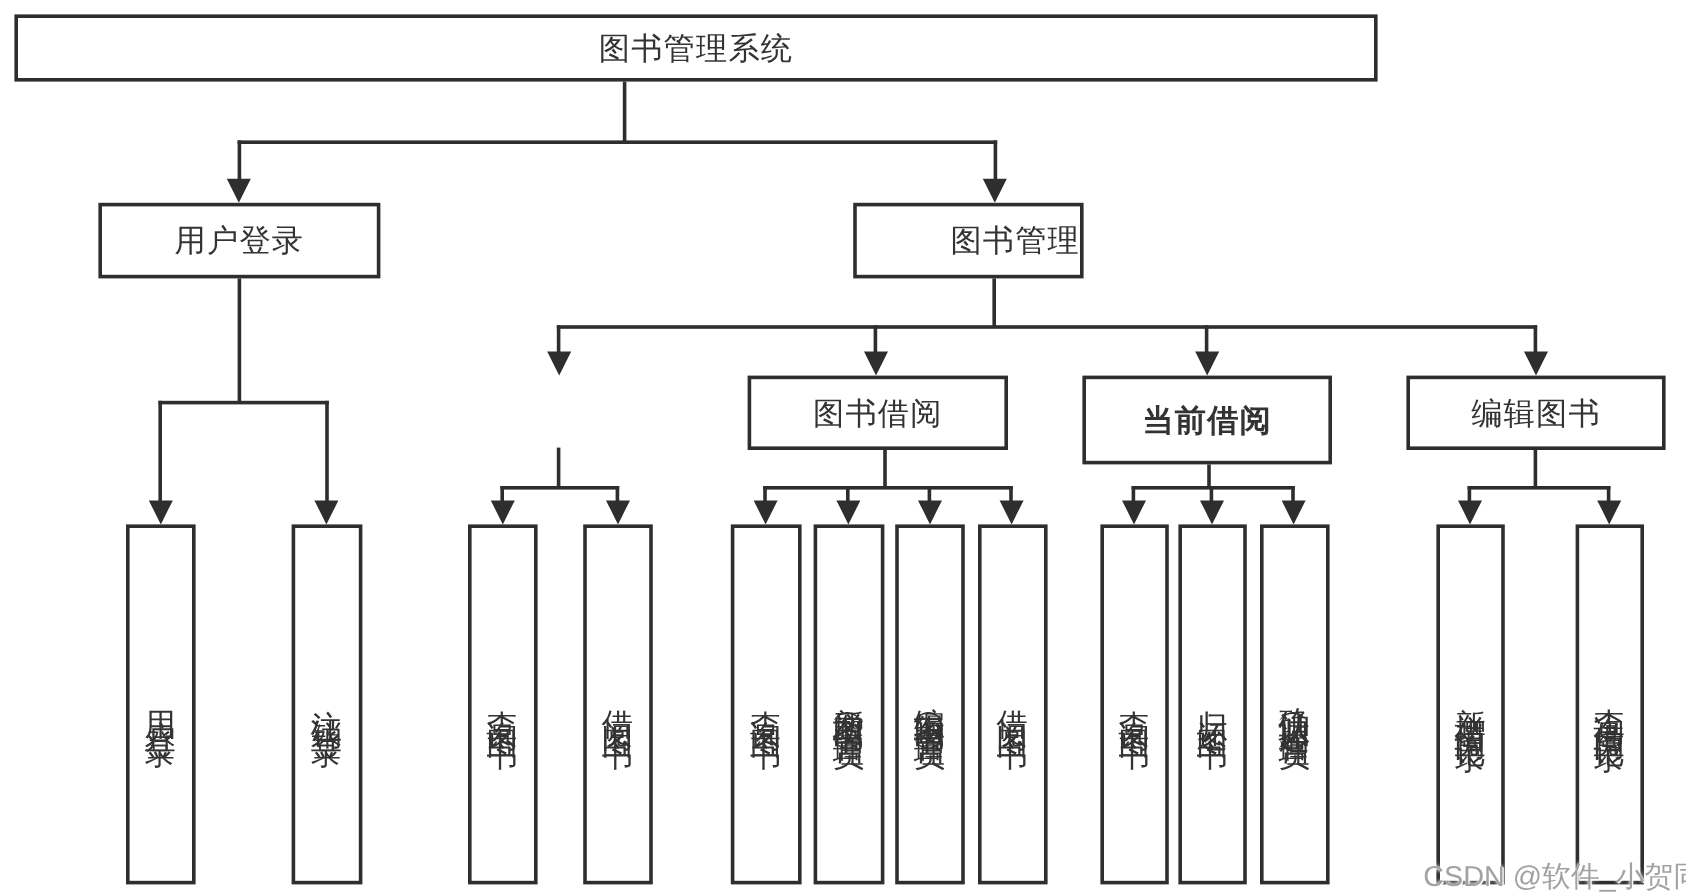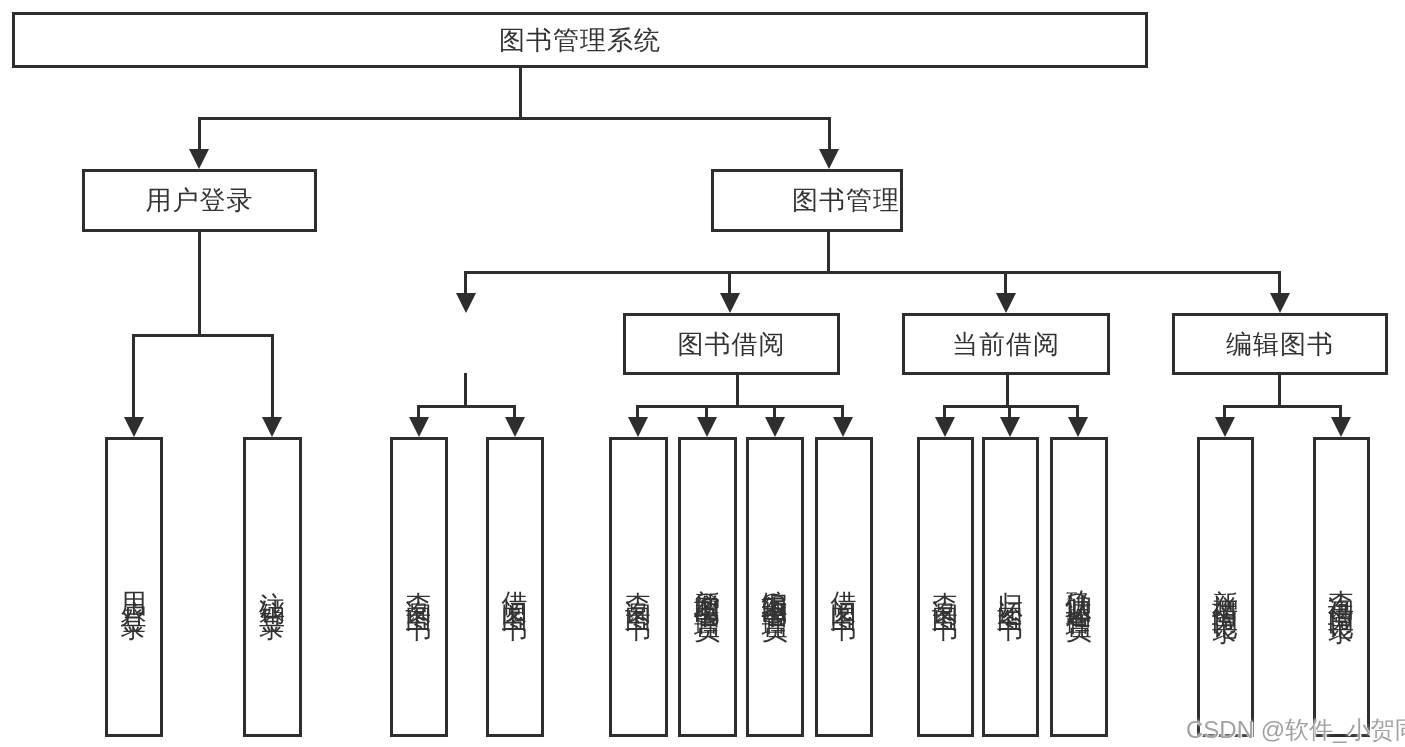--- a/index.html
+++ b/index.html
@@ -66,21 +66,21 @@
   <div class="vline" style="left:728px;top:271px;height:28px;"></div>
   <div class="ahead" style="left:720px;top:293px;"></div>
   <div class="vline" style="left:1004px;top:271px;height:28px;"></div>
   <div class="ahead" style="left:996px;top:293px;"></div>
   <div class="vline" style="left:1278px;top:271px;height:28px;"></div>
   <div class="ahead" style="left:1270px;top:293px;"></div>
 
   <div class="node" style="left:623px;top:313px;width:217px;height:62px;">
     <span>图书借阅</span>
   </div>
-  <div class="node" style="left:902px;top:313px;width:208px;height:62px;">
+  <div class="node" style="left:902px;top:313px;width:208px;height:74px;font-weight:bold;">
     <span>当前借阅</span>
   </div>
   <div class="node" style="left:1172px;top:313px;width:216px;height:62px;">
     <span>编辑图书</span>
   </div>
 
   <div class="vline" style="left:464px;top:373px;height:34px;"></div>
   <div class="hline" style="left:417px;top:405px;width:99px;"></div>
   <div class="vline" style="left:417px;top:405px;height:18px;"></div>
   <div class="ahead" style="left:409px;top:417px;"></div>

